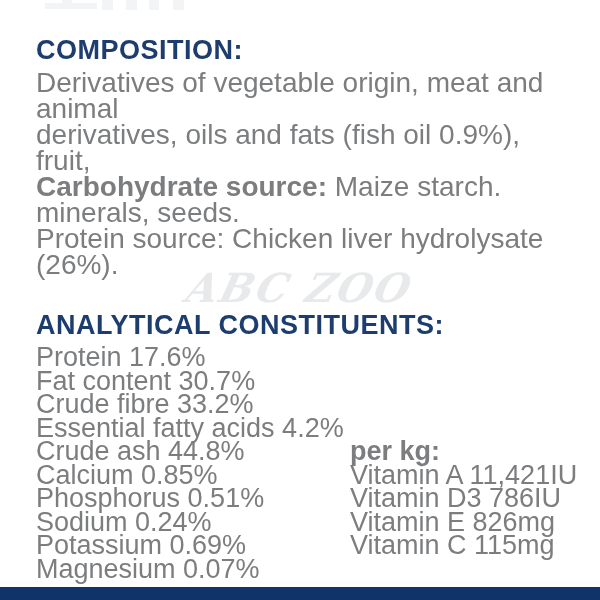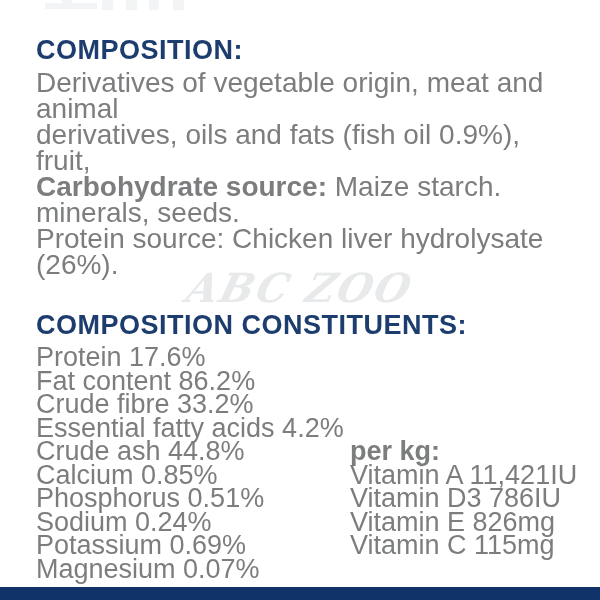--- a/index.html
+++ b/index.html
@@ -89,25 +89,25 @@
 <div id="composition-paragraph" class="body-text">
   <div>Derivatives of vegetable origin, meat and animal</div>
   <div>derivatives, oils and fats (fish oil 0.9%), fruit,</div>
   <div><span class="bold">Carbohydrate source:</span><span> Maize starch.</span></div>
   <div>minerals, seeds.</div>
   <div>Protein source: Chicken liver hydrolysate (26%).</div>
 </div>
 
 <div id="watermark">ABC ZOO</div>
 
-<div id="analytical-heading" class="section-heading">COMPOSITION CONSTITUENTS:</div>
+<div id="analytical-heading" class="section-heading">ANALYTICAL CONSTITUENTS:</div>
 
 <div id="analytical-list" class="constituent-list">
   <div>Protein 17.6%</div>
-  <div>Fat content 86.2%</div>
+  <div>Fat content 30.7%</div>
   <div>Crude fibre 33.2%</div>
   <div>Essential fatty acids 4.2%</div>
   <div>Crude ash 44.8%</div>
   <div>Calcium 0.85%</div>
   <div>Phosphorus 0.51%</div>
   <div>Sodium 0.24%</div>
   <div>Potassium 0.69%</div>
   <div>Magnesium 0.07%</div>
 </div>
 

